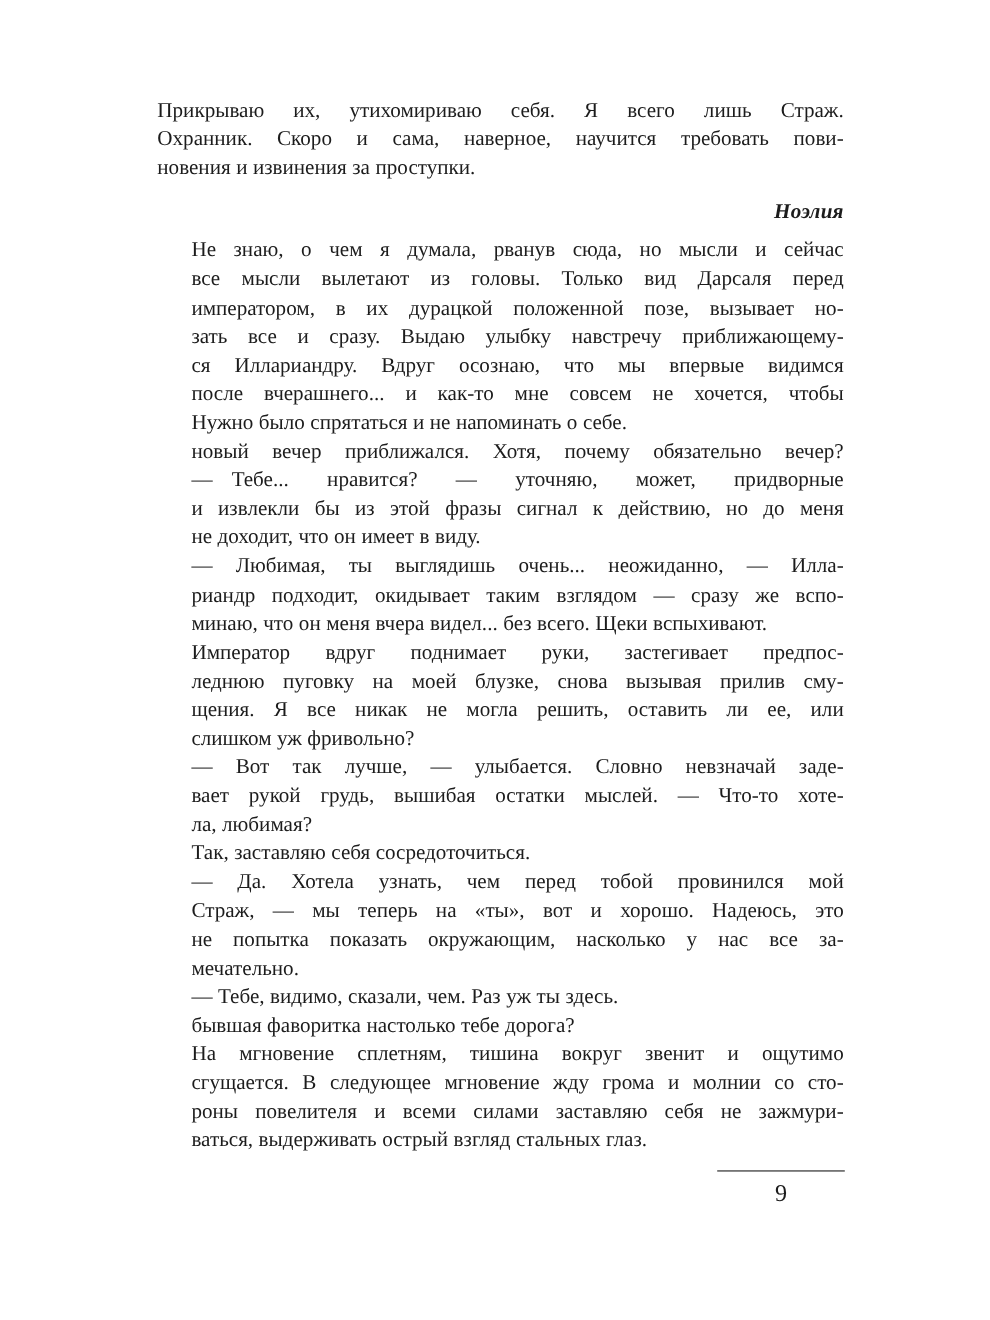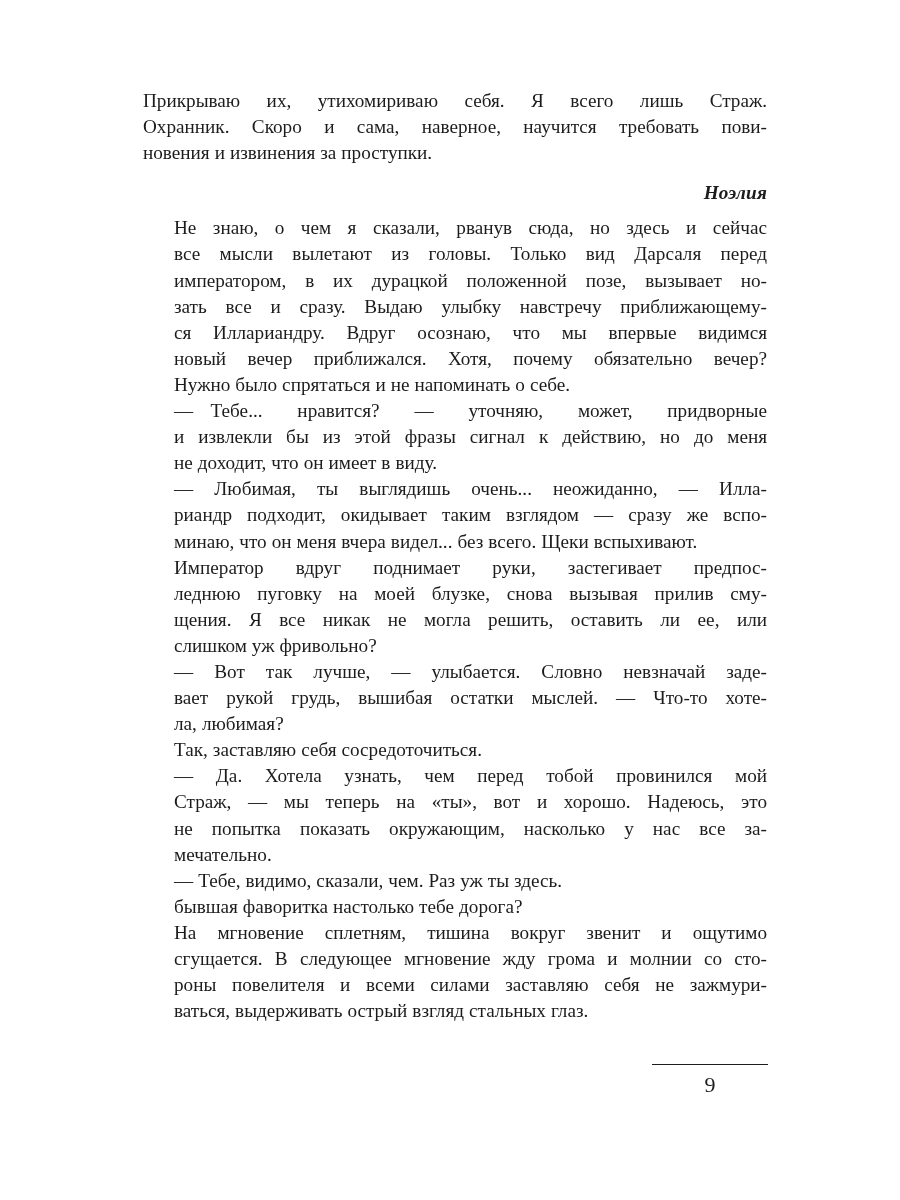--- a/index.html
+++ b/index.html
@@ -110,27 +110,28 @@
 
     <p class="para">
       <span class="line just">Прикрываю  их,  утихомириваю  себя.  Я  всего  лишь  Страж.</span>
       <span class="line just">Охранник. Скоро и сама, наверное, научится требовать пови-</span>
       <span class="line last">новения и извинения за проступки.</span>
     </p>
 
     <h2 class="section-heading">Ноэлия</h2>
 
     <p class="para indent">
-      <span class="line just">Не знаю, о чем я сказали, рванув сюда, но здесь и сейчас</span>
+      <span class="line just">Не знаю, о чем я думала, рванув сюда, но мысли и сейчас</span>
       <span class="line just">все мысли вылетают из головы. Только вид Дарсаля перед</span>
       <span class="line just">императором, в их дурацкой положенной позе, вызывает но-</span>
       <span class="line just">зать все и сразу. Выдаю улыбку навстречу приближающему-</span>
       <span class="line just">ся  Иллариандру.  Вдруг  осознаю,  что  мы  впервые  видимся</span>
+      <span class="line just">после  вчерашнего...  и  как-то  мне  совсем  не  хочется,  чтобы</span>
+      <span class="line last">Нужно было спрятаться и не напоминать о себе.</span>
       <span class="line just">новый вечер приближался. Хотя, почему обязательно вечер?</span>
-      <span class="line last">Нужно было спрятаться и не напоминать о себе.</span>
     </p>
 
     <p class="para indent">
       <span class="line just">— Тебе...  нравится?  —  уточняю,  может,  придворные</span>
       <span class="line just">и извлекли бы из этой фразы сигнал к действию, но до меня</span>
       <span class="line last">не доходит, что он имеет в виду.</span>
     </p>
 
     <p class="para indent">
       <span class="line just">— Любимая, ты выглядишь очень... неожиданно, — Илла-</span>

